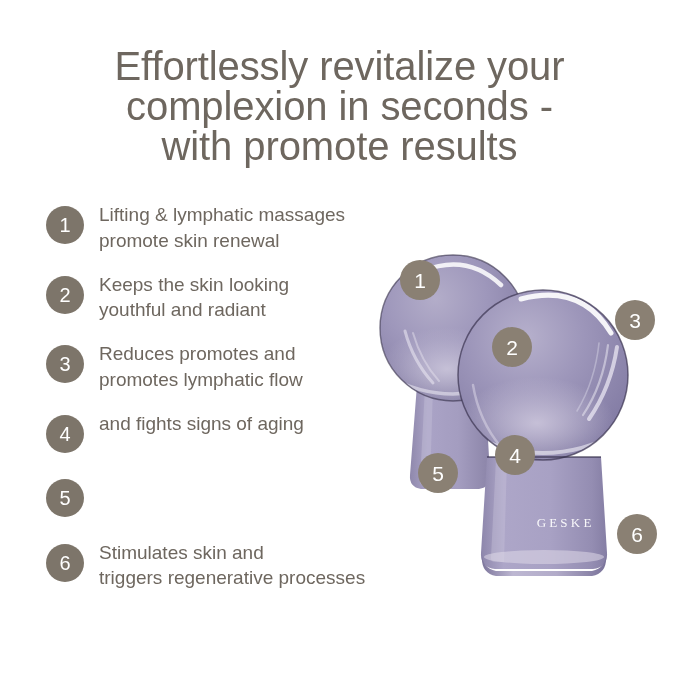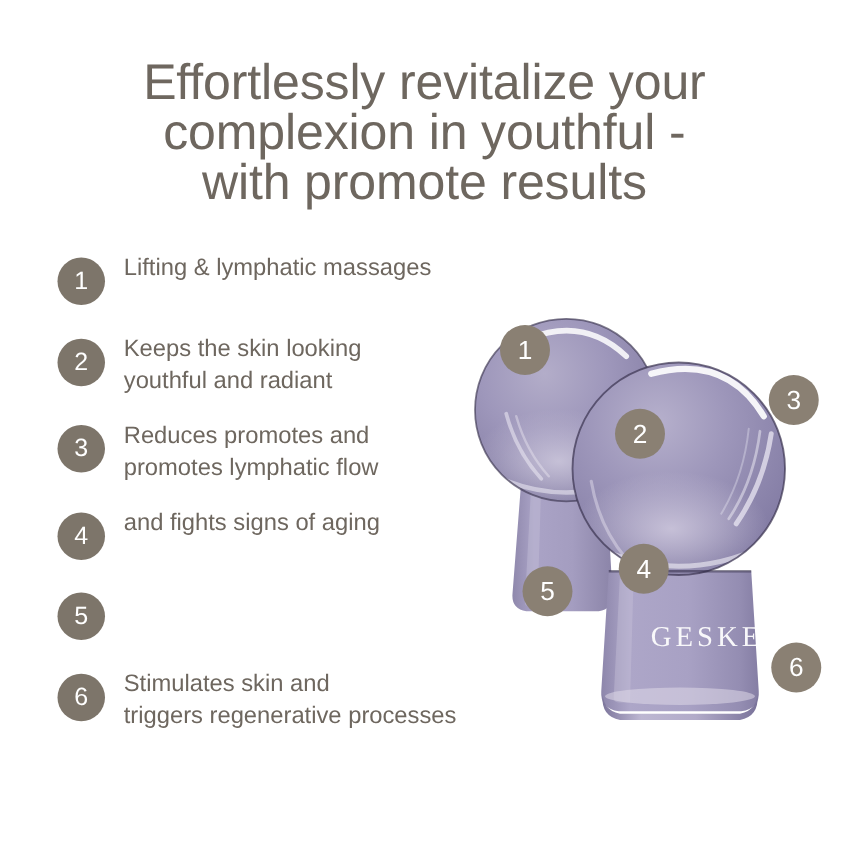--- a/index.html
+++ b/index.html
@@ -82,26 +82,26 @@
     left: 375px;
     top: 235px;
     width: 300px;
     height: 345px;
   }
   .product svg { display: block; width: 300px; height: 345px; }
 
   .geske-word {
     position: absolute;
     left: 129px;
-    top: 262px;
+    top: 280px;
     width: 120px;
     text-align: center;
     color: #ffffff;
     font-family: "Liberation Serif", serif;
-    font-size: 23px;
+    font-size: 13px;
     letter-spacing: 3.2px;
     text-indent: 3.2px;
     font-weight: 400;
     opacity: 0.93;
     user-select: none;
     pointer-events: none;
   }
 
   
   .callout {
@@ -126,30 +126,31 @@
   .co5 { left: 418px; top: 453px; }
   .co6 { left: 617px; top: 514px; }
 </style>
 </head>
 <body>
 
 <div id="canvas">
 
   <div class="headline">
     <span class="hl-line">Effortlessly revitalize your</span>
-    <span class="hl-line">complexion in youthful -</span>
+    <span class="hl-line">complexion in seconds -</span>
     <span class="hl-line">with promote results</span>
   </div>
 
   <div class="feature-list">
 
     <div class="feature-row">
       <div class="badge">1</div>
       <div class="feature-text">
         <span class="ft-line">Lifting &amp; lymphatic massages</span>
+        <span class="ft-line">promote skin renewal</span>
       </div>
     </div>
 
     <div class="feature-row">
       <div class="badge">2</div>
       <div class="feature-text">
         <span class="ft-line">Keeps the skin looking</span>
         <span class="ft-line">youthful and radiant</span>
       </div>
     </div>

